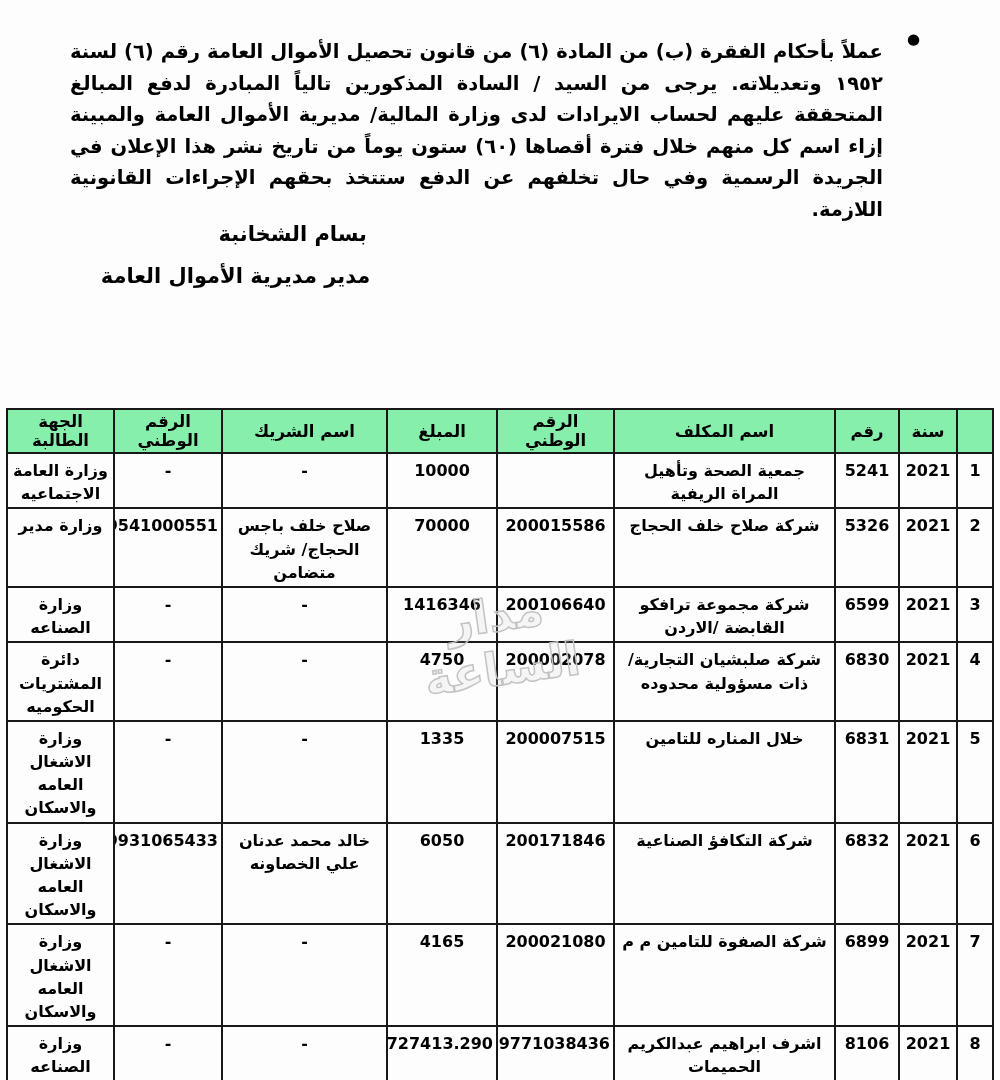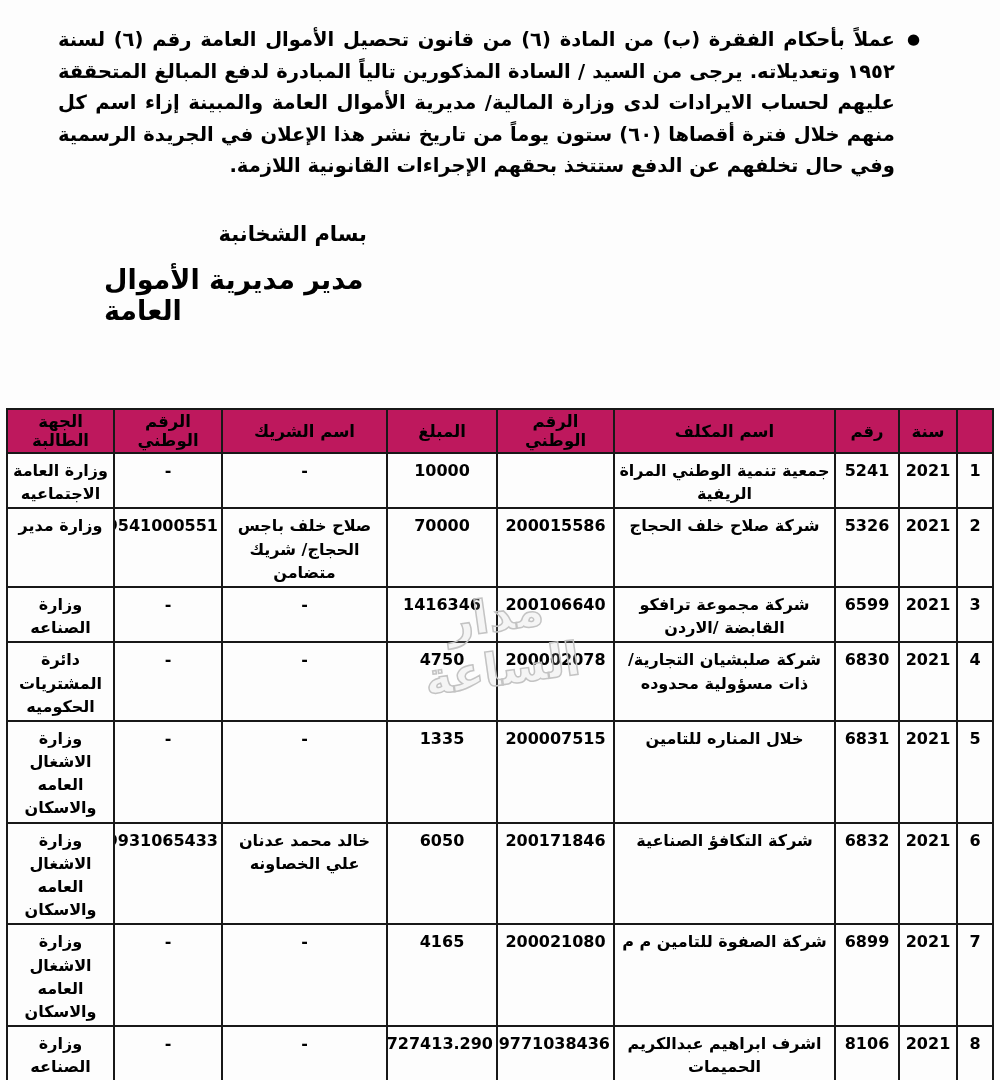--- a/index.html
+++ b/index.html
@@ -21,38 +21,38 @@
     display: flex;
     align-items: flex-start;
   }
   .bullet {
     font-size: 15px;
     line-height: 30px;
     margin-left: 12px;
     font-weight: bold;
   }
   .notice-text {
-    margin: 0;
+    margin: 12px;
     font-size: 19.5px;
     font-weight: bold;
     line-height: 1.62;
     text-align: justify;
     letter-spacing: 0;
   }
 
   
   .sig-name {
     position: absolute; top: 222px; left: 187px; width: 180px;
     direction: rtl; 
     font-size: 21px; font-weight: bold;
   }
   .sig-title {
-    position: absolute; top: 264px; left: 104px; width: 295px;
-    direction: rtl; text-align: left;
-    font-size: 27px; font-weight: bold;
+    position: absolute; top: 264px; left: 88px; width: 295px;
+    direction: rtl; text-align: center;
+    font-size: 21px; font-weight: bold;
   }
 
   
   .watermark {
     position: absolute; top: 588px; left: 366px; width: 265px;
     text-align: center;
     z-index: 5;
     pointer-events: none;
   }
   .wm-ar {
@@ -83,21 +83,21 @@
     border: 2.4px solid #181818;
     text-align: center;
     font-weight: bold;
     padding: 2px 3px;
     overflow: hidden;
   }
   table.claims th {
     height: 30px;
     font-size: 16.5px;
     vertical-align: middle;
-    background: #be185d;
+    background: #86efac;
   }
   table.claims td {
     vertical-align: top;
     padding-top: 5px;
     font-size: 16px;
     line-height: 1.45;
     background: transparent;
   }
   td.c-name   { font-size: 16px; }
   td.c-entity { font-size: 14.5px; line-height: 1.55; }
@@ -144,21 +144,21 @@
           <th>اسم الشريك</th>
           <th>الرقم الوطني</th>
           <th>الجهة الطالبة</th>
         </tr>
     </thead>
     <tbody id="body-rows">
         <tr style="height: 46px;">
           <td class="c-no">1</td>
           <td class="c-year">2021</td>
           <td class="c-num">5241</td>
-          <td class="c-name">جمعية تنمية الوطني المراة الريفية</td>
+          <td class="c-name">جمعية الصحة وتأهيل المراة الريفية</td>
           <td class="c-national_id"></td>
           <td class="c-amount">10000</td>
           <td class="c-partner">-</td>
           <td class="c-partner_national_id">-</td>
           <td class="c-entity">وزارة العامة الاجتماعيه</td>
         </tr>
         <tr style="height: 65px;">
           <td class="c-no">2</td>
           <td class="c-year">2021</td>
           <td class="c-num">5326</td>

